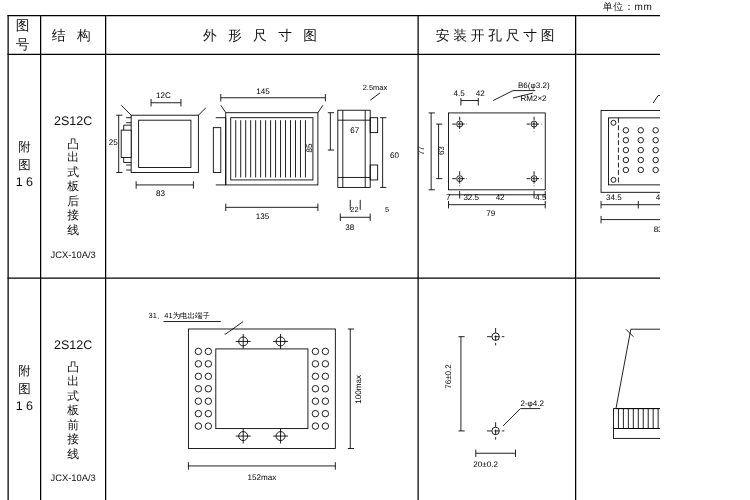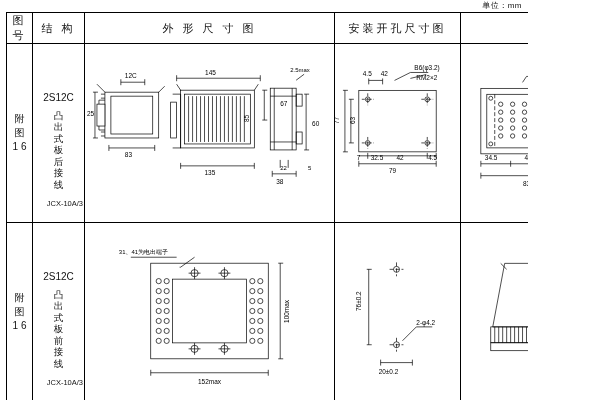--- a/index.html
+++ b/index.html
@@ -11,21 +11,21 @@
   th.hd{height:18px;font-size:11px;font-weight:normal;letter-spacing:3px;}
   .col-no{width:26px;}
   .col-st{width:52px;}
   .col-out{width:250px;}
   .col-hole{width:126px;}
   .col-term{width:134px;}
   td.cell{position:relative;height:178px;}
   .noBox{font-size:10px;line-height:14px;}
   .stBox{font-size:9.5px;line-height:11.5px;padding:2px 1px;margin-top:36px;}
   .stBox .big{font-size:10px;}
-  .stBox .model{font-size:7.5px;letter-spacing:0;text-align:right;}
+  .stBox .model{font-size:7.5px;letter-spacing:0;}
   .draw{position:absolute;left:0;top:0;width:100%;height:100%;}
   svg{display:block;}
   text{font-family:"Liberation Sans","DejaVu Sans",sans-serif;}
 </style>
 </head>
 <body>
 
 <div id="sheet">
 
   <div class="unit">单位：mm</div>

